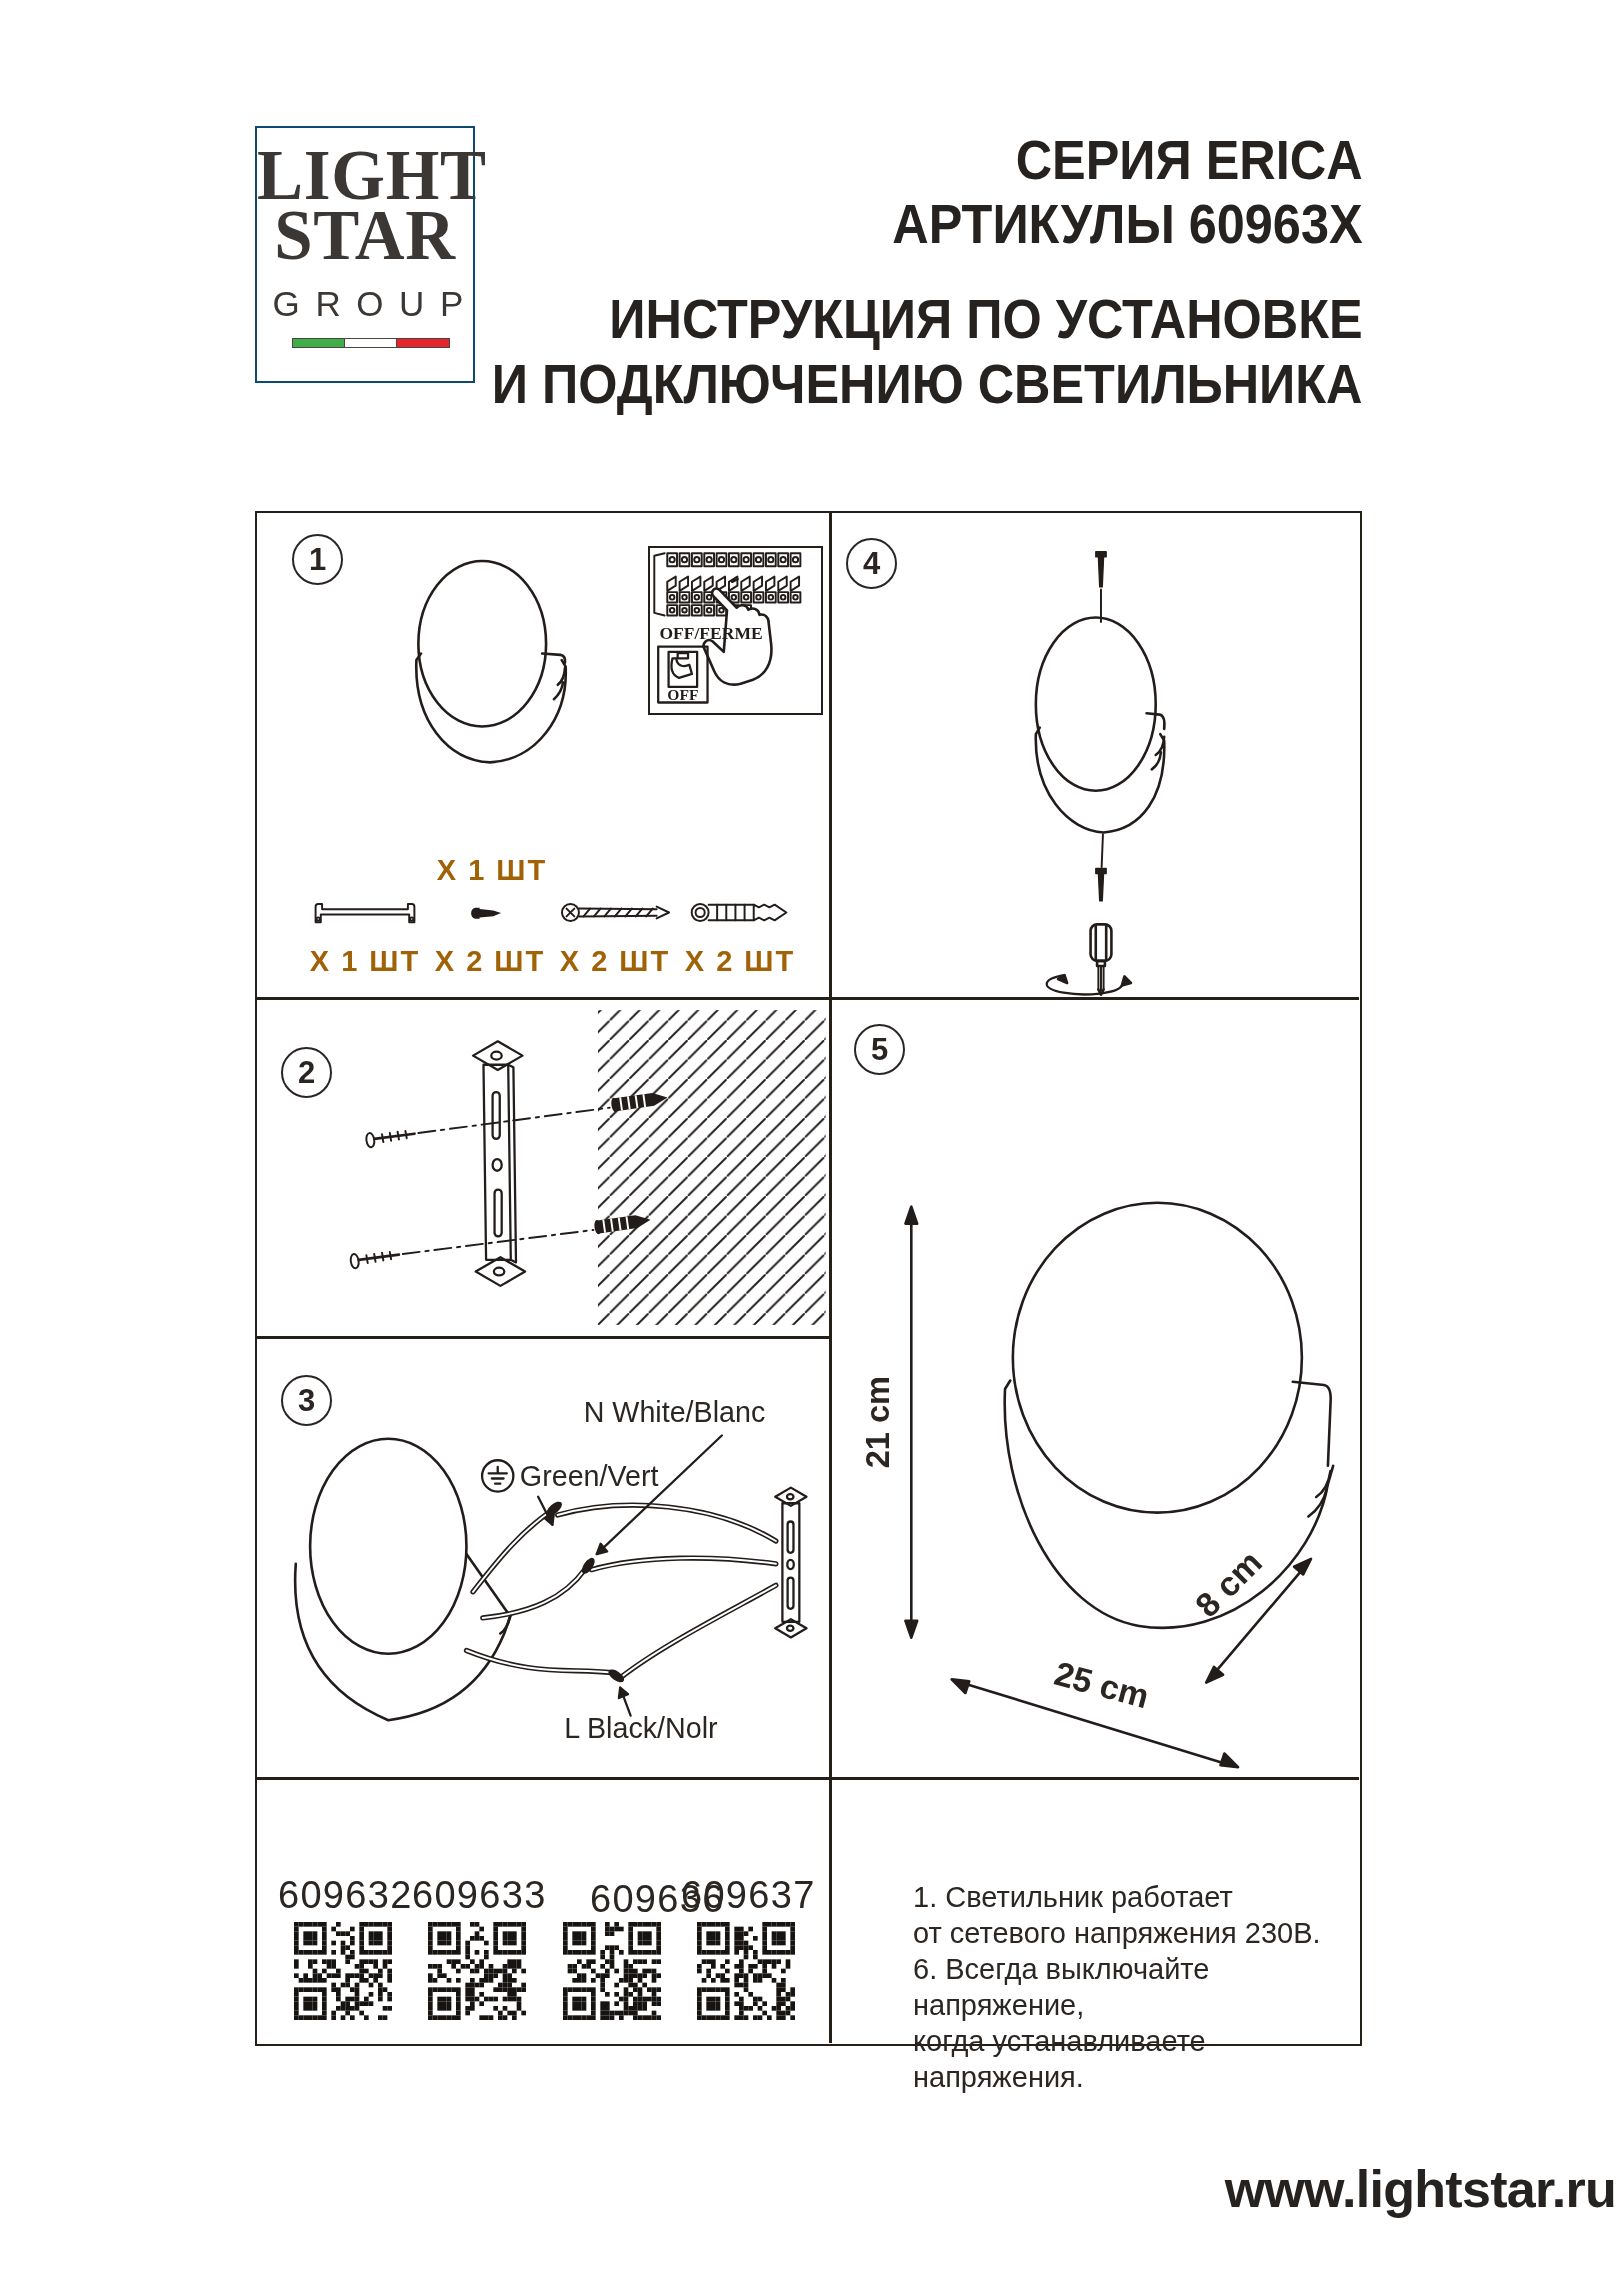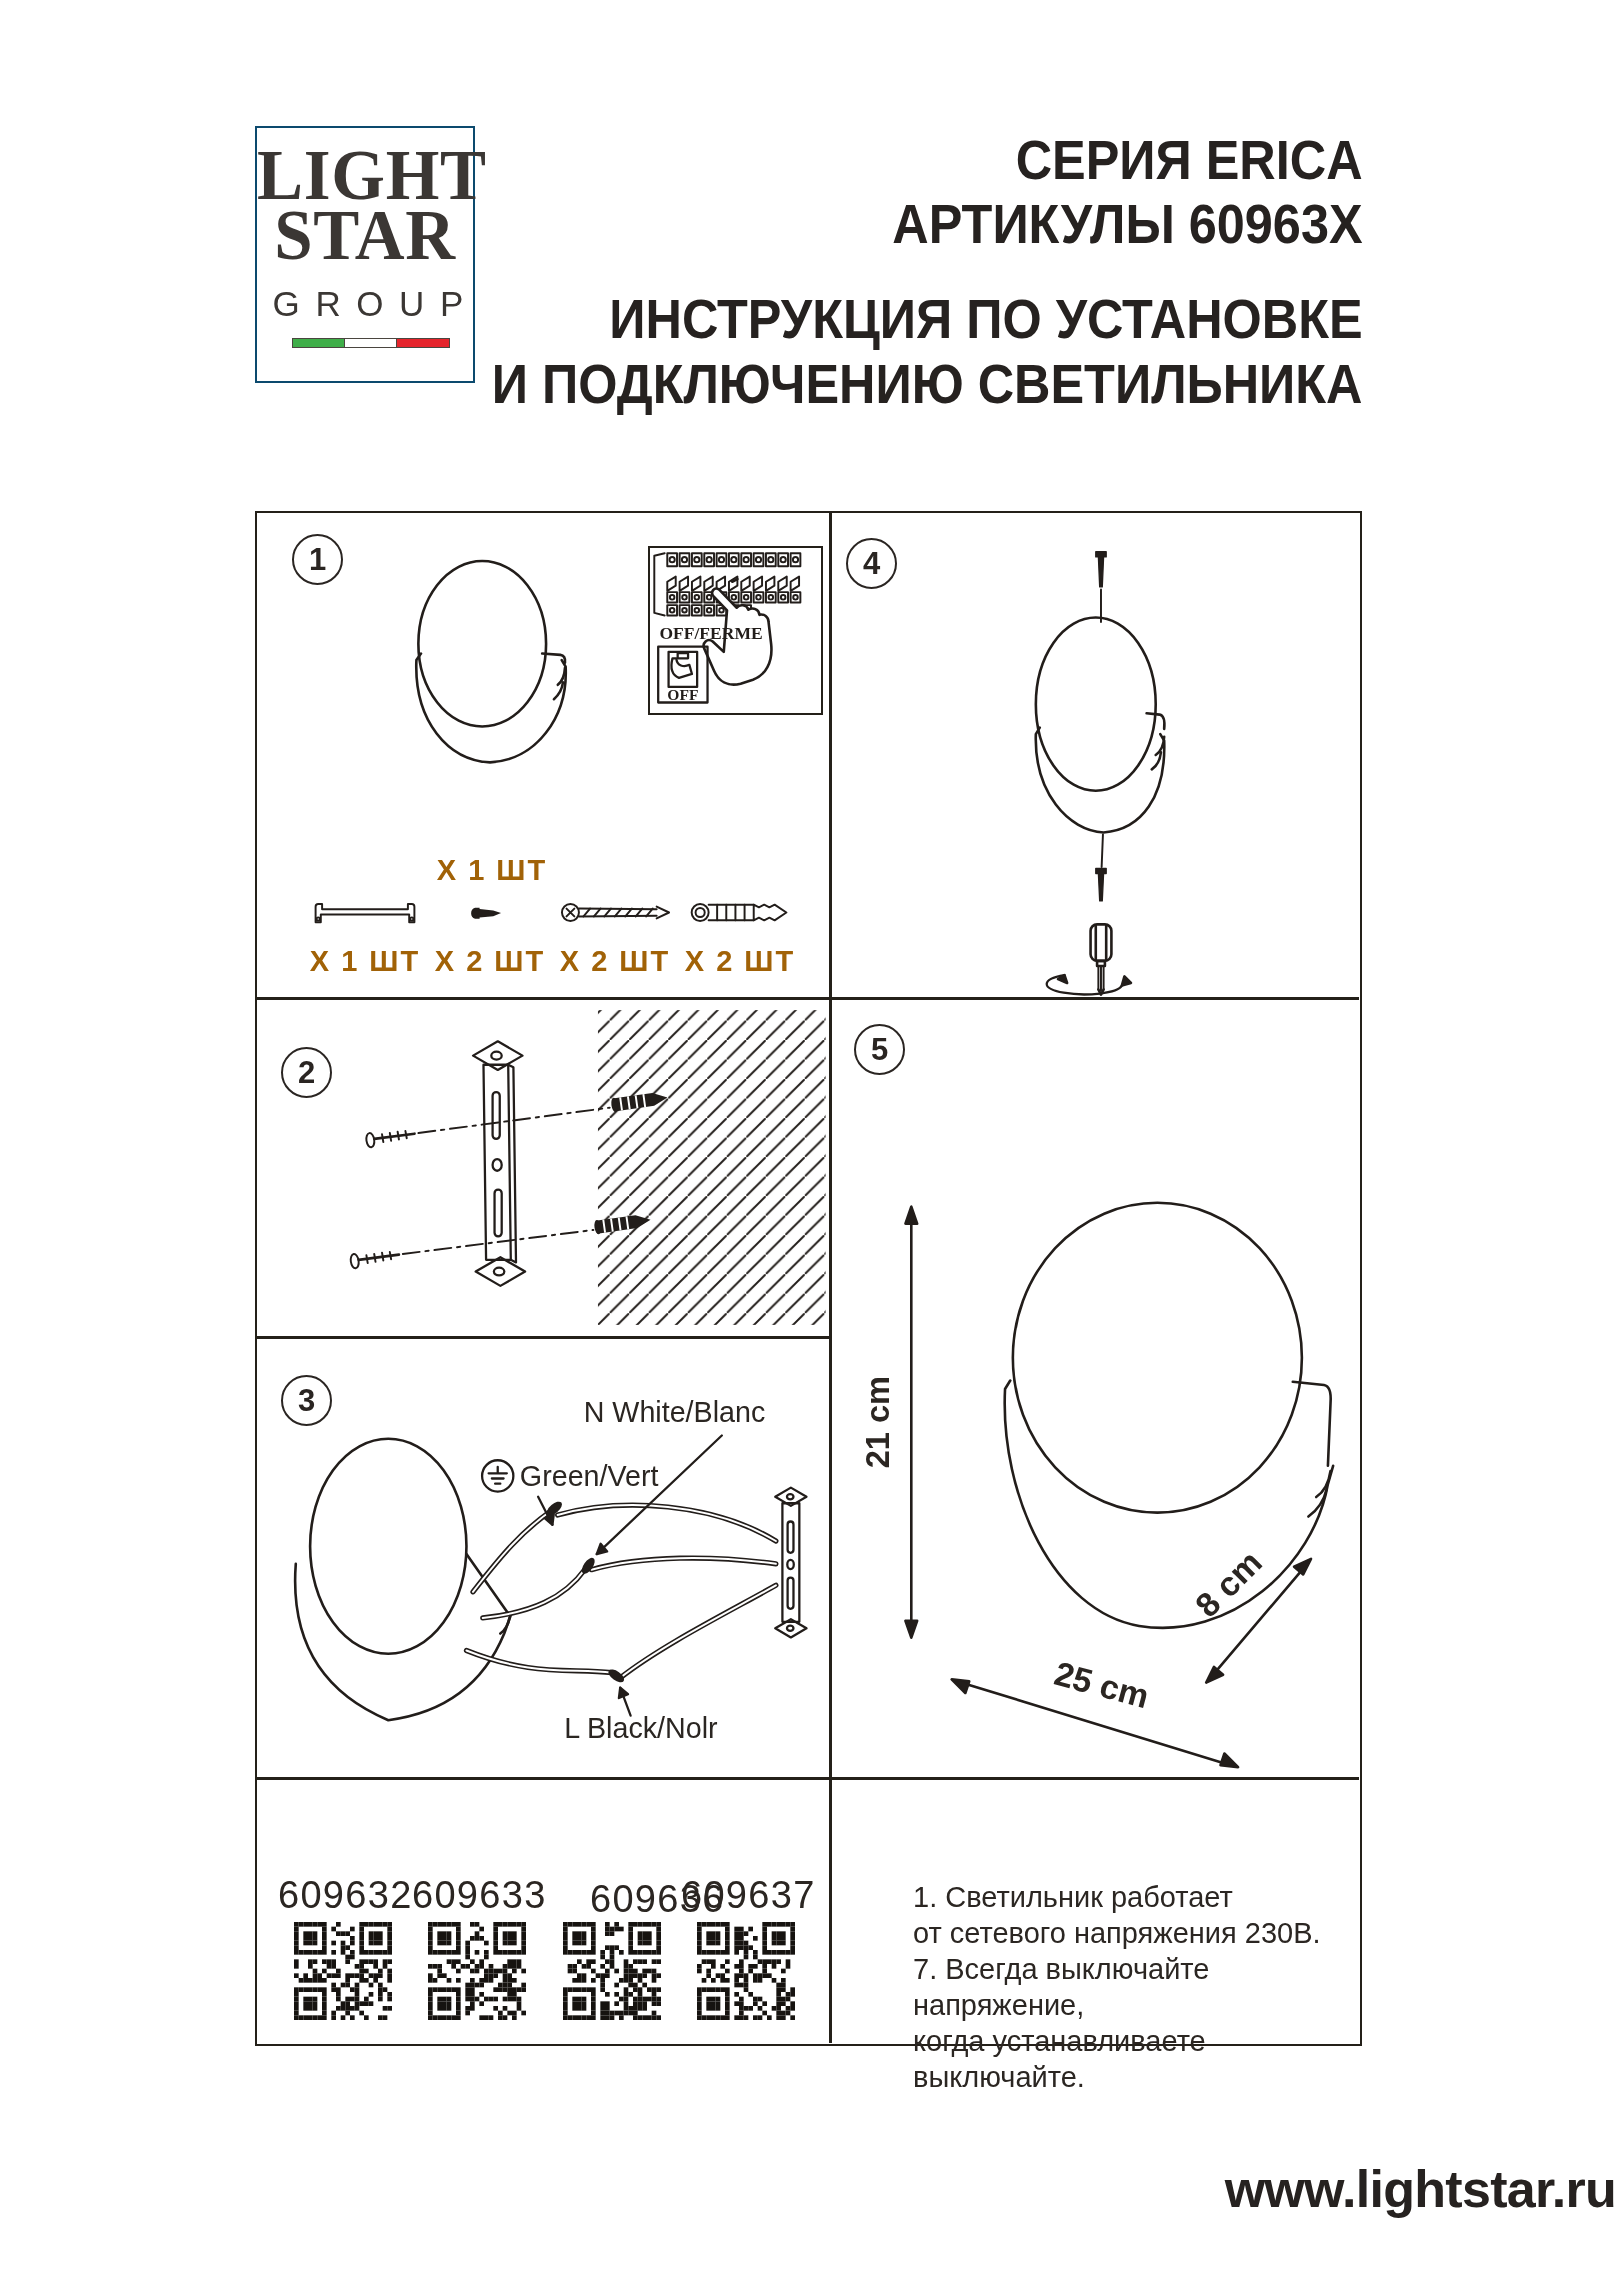--- a/index.html
+++ b/index.html
@@ -1280,20 +1280,20 @@
         <rect x="105" y="140" width="7" height="7"></rect>
         <rect x="119" y="140" width="7" height="7"></rect>
         <rect x="126" y="140" width="7" height="7"></rect>
         <rect x="140" y="140" width="7" height="7"></rect>
       </g>
     </svg>
 
   <div class="abs notes">
     <div>1. Светильник работает</div>
     <div>от сетевого напряжения 230В.</div>
-    <div>7. Всегда выключайте напряжение,</div>
-    <div>когда устанавливаете выключайте.</div>
+    <div>6. Всегда выключайте напряжение,</div>
+    <div>когда устанавливаете напряжения.</div>
   </div>
 
   <div class="abs footer-url">www.lightstar.ru</div>
 
 </div>
 
 
 </body></html>

